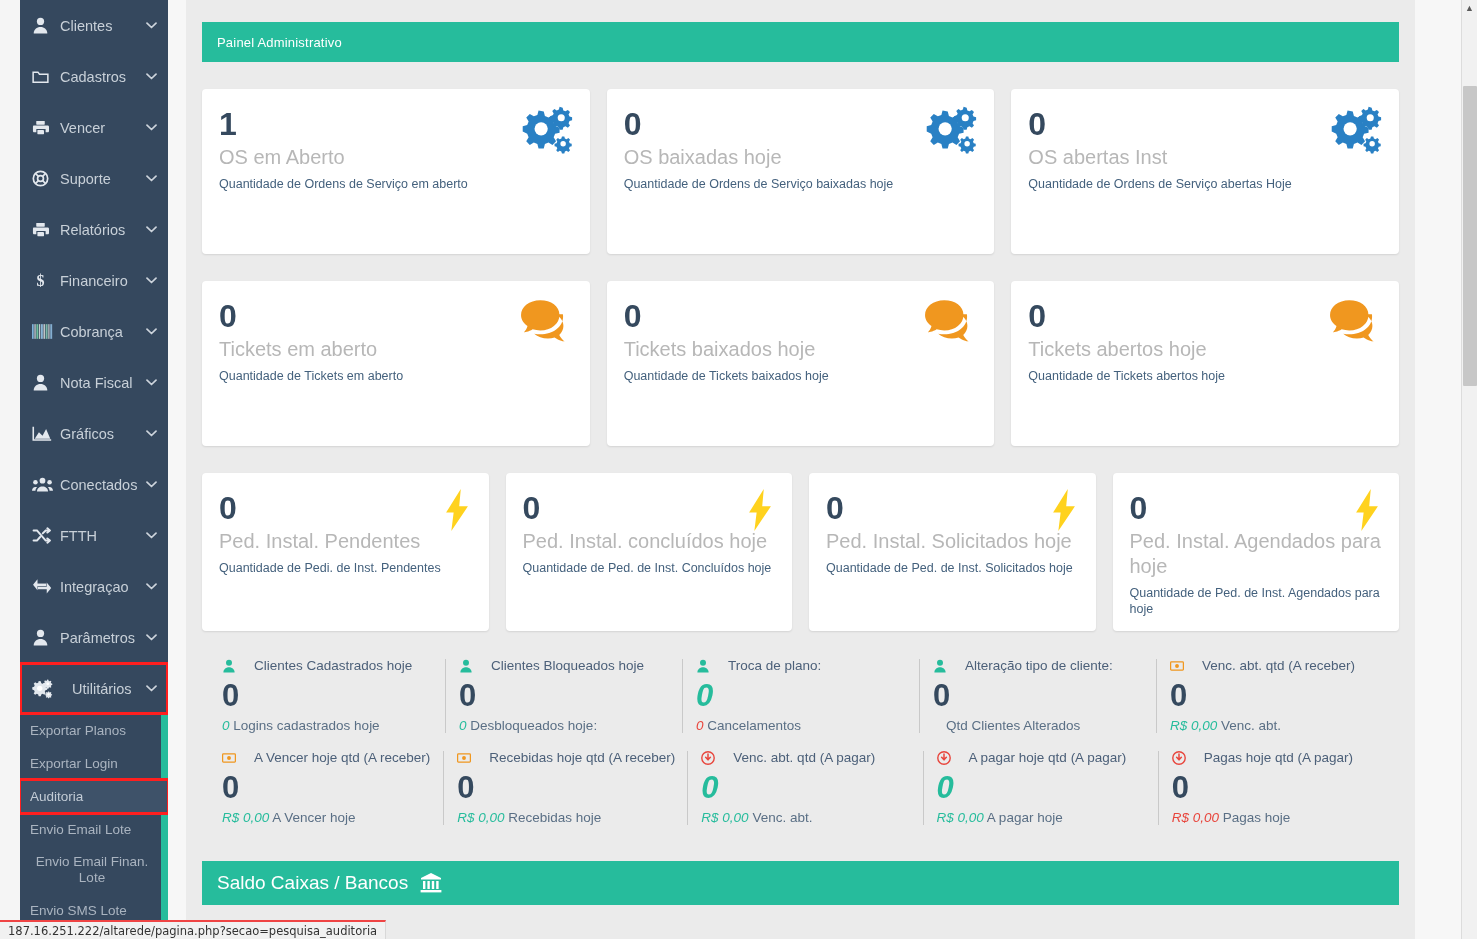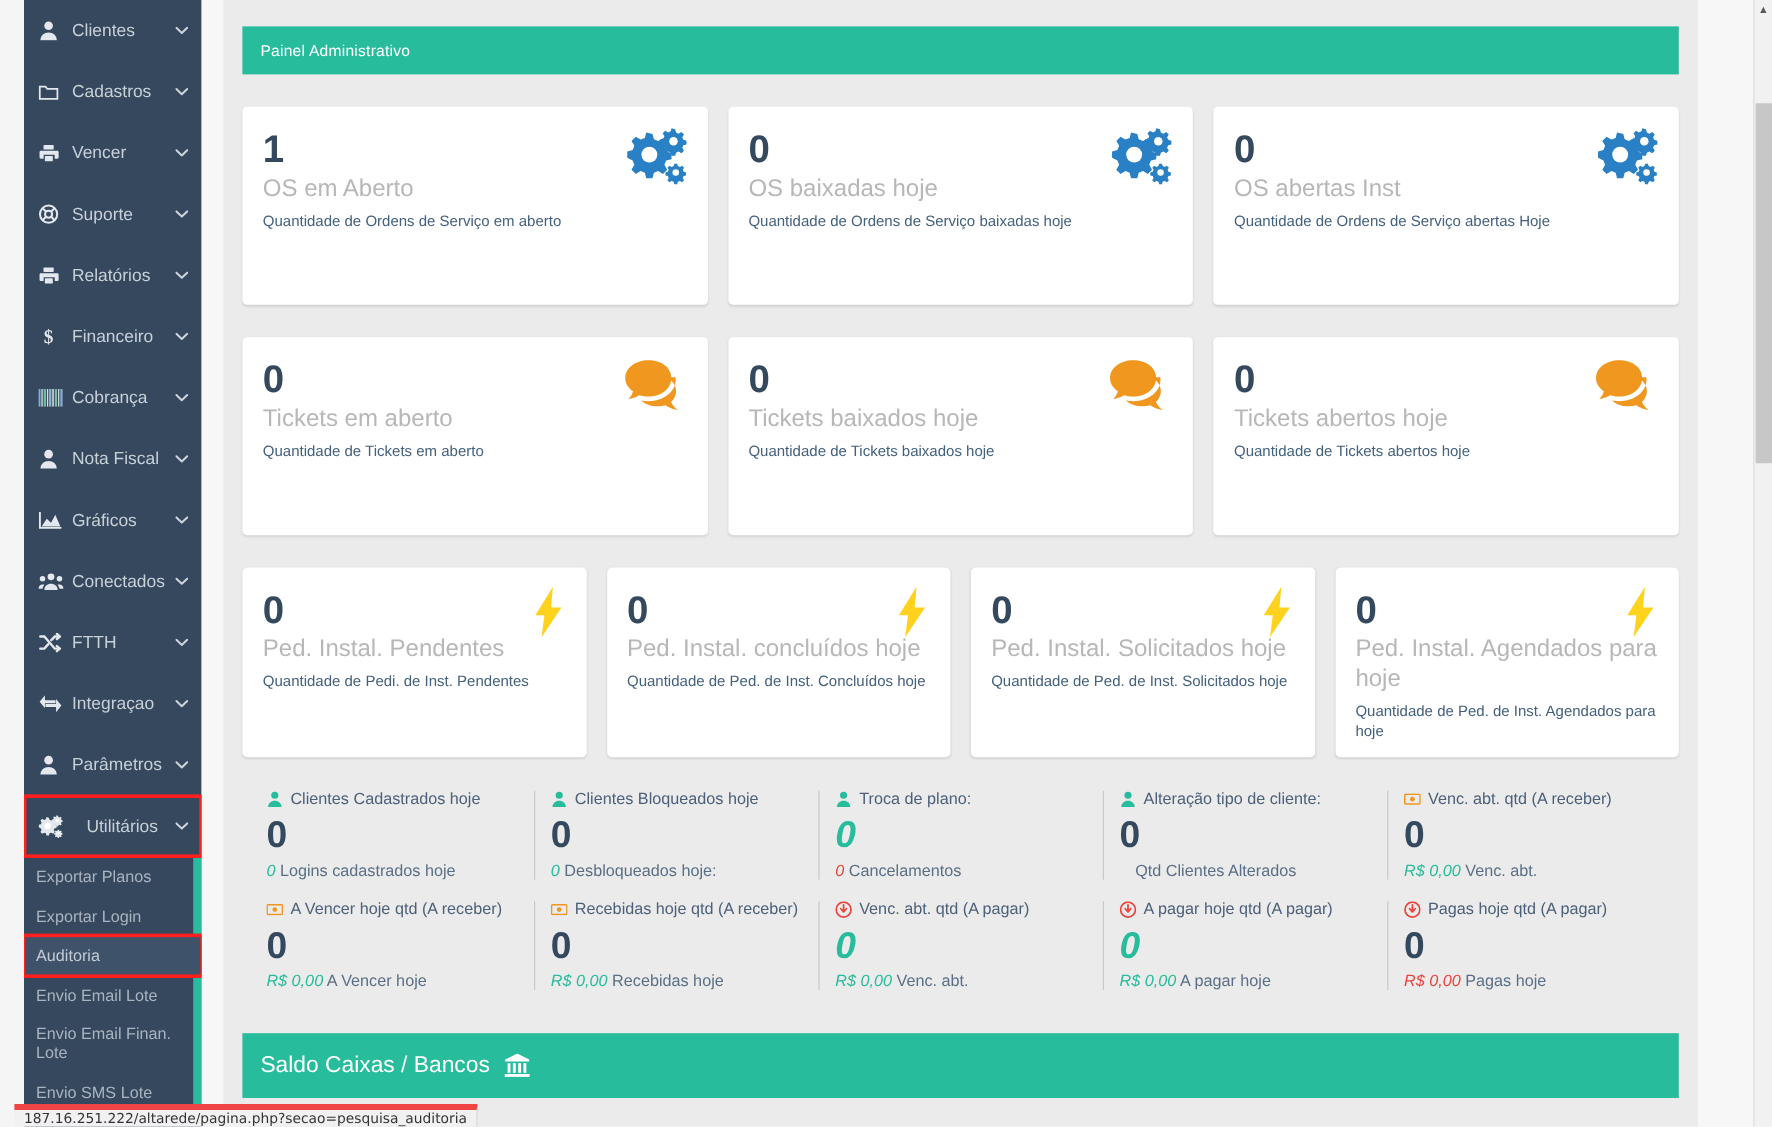--- a/index.html
+++ b/index.html
@@ -24,21 +24,21 @@
     width: 24px; flex: 0 0 24px; display: flex; align-items: center;
     justify-content: flex-start; color: #dfe4ea;
   }
   .nav-item .lbl { flex: 1 1 auto; padding-left: 4px; white-space: nowrap; }
   .nav-item .chev {
     flex: 0 0 14px; display: flex; align-items: center; justify-content: center;
     color: #cdd4dc;
   }
   .nav-item.highlighted { outline: 3px solid #ff1f1f; outline-offset: -2px; z-index:5;gap:12px;}
 
-  .submenu { background: #35485e; position: relative; }
+  .submenu { background: #35485e; position: relative; text-align: center; }
   .submenu::after {
     content: ""; position: absolute; top: 0; right: 0; bottom: 0;
     width: 7px; background: #26bc9c;
   }
   .sub-item {
     min-height: 33px; display: flex; align-items: center;
     padding: 6px 14px 6px 10px; color: #aab4c0; font-size: 13.5px;
     line-height: 16px; cursor: pointer; position: relative;
   }
   .sub-item.active { background: #3e5269; color: #c3ccd6; }
@@ -83,55 +83,55 @@
   .stats-row { display: flex; }
   .stat-cell {
     flex: 1 1 0; padding: 4px 12px 10px 14px; position: relative;
   }
   .stat-cell + .stat-cell::before {
     content: ""; position: absolute; left: 0; top: 6px; bottom: 12px;
     width: 1px; background: #c9c9c9;
   }
   .stat-head {
     font-size: 13.5px; color: #4c6079; display: flex; align-items: center;
-    gap: 6px; white-space: nowrap; line-height: 18px;
+    gap: 18px; white-space: nowrap; line-height: 18px;
   }
   .stat-num { font-size: 31px; font-weight: bold; line-height: 42px; }
   .stat-num.navy { color: #35495e; }
   .stat-num.teal { color: #26bc9c; font-style: italic; }
   .stat-foot { font-size: 13.5px; color: #5a6f85; line-height: 18px; white-space: nowrap;}
   .stat-foot .v { font-style: italic; }
   .v.teal { color: #26bc9c; }
   .v.red { color: #e8453c; }
   .stat-foot.indent { padding-left: 13px; }
 
   .saldo-header {
-    background: #26bc9c; color: #fff; height: 54px; margin-top: 24px;
+    background: #26bc9c; color: #fff; height: 44px; margin-top: 24px;
     display: flex; align-items: center; gap: 12px; padding: 0 15px;
     font-size: 19px;
   }
 
   
   .scrollbar {
     position: absolute; right: 0; top: 0; width: 16px; height: 939px;
     background: #f1f1f1; border-left: 1px solid #dcdcdc;
   }
   .sb-arrow {
     height: 16px; display: flex; align-items: center; justify-content: center;
     color: #5a5a5a; font-size: 9px;
   }
   .sb-thumb {
     position: absolute; left: 1px; right: 0; top: 86px; height: 300px;
     background: #c7c7c7; border-radius: 1px;
   }
 
   
   .statusbar {
-    position: absolute; left: 12px; bottom: 0; height: 19px;
-    background: #f1f1f1; border-top: 5px solid #ef4444;
+    position: absolute; left: 0; bottom: 0; height: 19px;
+    background: #f1f1f1; border-top: 2px solid #ef4444;
     border-right: 1px solid #d8d8d8;
     display: flex; align-items: center; padding: 0 8px;
     font-size: 11.5px; color: #333; font-family: "DejaVu Sans", sans-serif;
     z-index: 20; white-space: nowrap;
   }
   svg { display: block; }
 </style>
 </head>
 <body>
 

